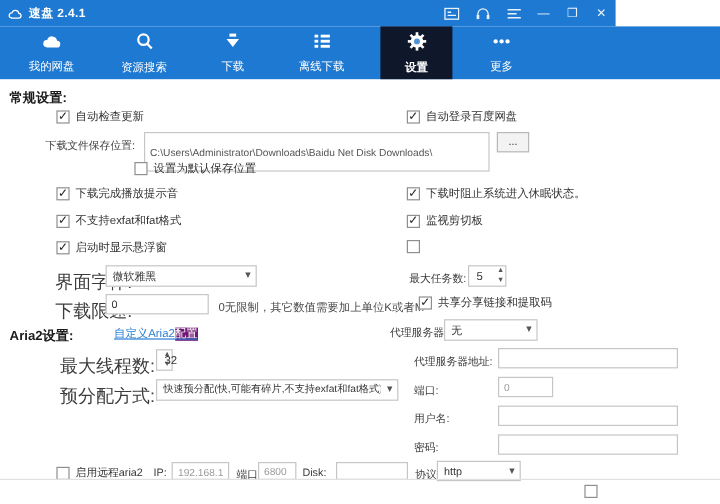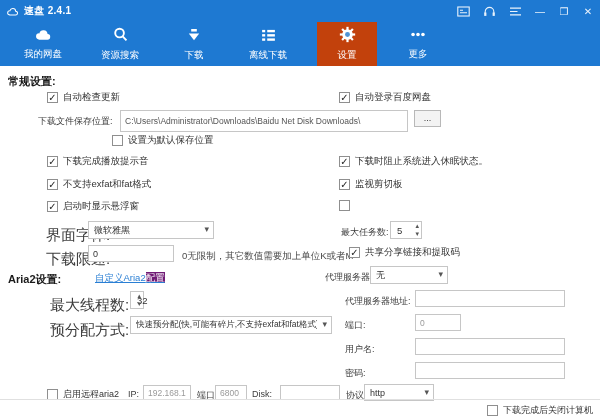--- a/index.html
+++ b/index.html
@@ -1,32 +1,32 @@
 <!DOCTYPE html>
 <html><head>
 <meta charset="utf-8">
 <style>
   html,body{margin:0;padding:0;}
   .page{position:relative;width:600px;height:420px;background:#fff;overflow:hidden;
         font-family:"Liberation Sans",sans-serif;-webkit-font-smoothing:antialiased;}
   
-  .titlebar{position:absolute;left:0;top:0;width:600px;height:22px;background:#1e79d2;
+  .titlebar{position:absolute;left:0;top:0;width:513px;height:22px;background:#1e79d2;
             display:flex;align-items:center;color:#fff;}
   .titlebar .logo{margin:0 5px 0 6px;display:flex;align-items:center;}
   .titlebar .title{font-size:10px;font-weight:bold;letter-spacing:.3px;}
   .tb-icons{margin-left:auto;display:flex;align-items:center;}
   .tb-btn{width:26px;height:22px;display:flex;align-items:center;justify-content:center;cursor:pointer;}
   .win-btn{width:24px;height:22px;display:flex;align-items:center;justify-content:center;
            color:#eaf3fc;font-size:10px;cursor:pointer;}
   
   .nav{position:absolute;left:0;top:22px;width:600px;height:44px;background:#1e79d2;}
   .tab{position:absolute;top:0;height:44px;display:flex;flex-direction:column;align-items:center;
        justify-content:center;gap:2px;color:#fff;cursor:pointer;}
   .tab .tlabel{font-size:9.5px;}
-  .tab.active{background:#c2410c;}
+  .tab.active{background:#0f172a;font-weight:bold;}
   
   .h1{position:absolute;font-size:11px;font-weight:bold;color:#1b1b1b;}
   .lab{position:absolute;font-size:15px;color:#3c3c3c;white-space:nowrap;}
   .cb{position:absolute;display:flex;align-items:center;gap:5px;font-size:9.5px;color:#333;
       white-space:nowrap;cursor:pointer;}
   .cb .box{width:11px;height:11px;box-sizing:border-box;border:1px solid #8f8f8f;background:#fff;
            font-size:10px;line-height:9px;text-align:center;color:#1f1f1f;flex:0 0 auto;}
   .inp{position:absolute;box-sizing:border-box;border:1px solid #c6c6c6;background:#fff;
        font-family:"Liberation Sans",sans-serif;font-size:8.5px;color:#555;padding:0 4px;outline:none;}
   .ghost{color:#9a9a9a;}
@@ -157,21 +157,21 @@
   <div class="cb" style="left:47px;top:91px">
     <span class="box checked">✓</span>
     <span>自动检查更新</span>
   </div>
   <div class="cb" style="left:339px;top:91px">
     <span class="box checked">✓</span>
     <span>自动登录百度网盘</span>
   </div>
 
   <span class="lab" style="left:38px;top:115px;font-size:9px">下载文件保存位置:</span>
-  <input class="inp" style="left: 120px; top: 110px; width: 288px; height: 22px;" value="C:\Users\Administrator\Downloads\Baidu Net Disk Downloads\">
+  <input class="inp" style="left: 120px; top: 110px; width: 288px; height: 33px;" value="C:\Users\Administrator\Downloads\Baidu Net Disk Downloads\">
   <div class="btn" style="left:414px;top:110px;width:27px;height:17px">...</div>
 
   <div class="cb" style="left:112px;top:134px">
     <span class="box"></span>
     <span>设置为默认保存位置</span>
   </div>
 
   <div class="cb" style="left:47px;top:155px">
     <span class="box checked">✓</span>
     <span>下载完成播放提示音</span>
@@ -272,16 +272,15 @@
 
   <span class="lab" style="left:345px;top:343px;font-size:9px">用户名:</span>
   <input class="inp" style="left: 415px; top: 338px; width: 150px; height: 17px;" value="">
 
   <span class="lab" style="left:345px;top:367px;font-size:9px">密码:</span>
   <input class="inp" style="left: 415px; top: 362px; width: 150px; height: 17px;" value="">
 
   <div class="divider"></div>
   <div class="cb" style="left:487px;top:404px;font-size:9px">
     <span class="box"></span>
-    <span>下载完成后关闭计算机</span>
   </div>
 
 </div>
 
 </body></html>

